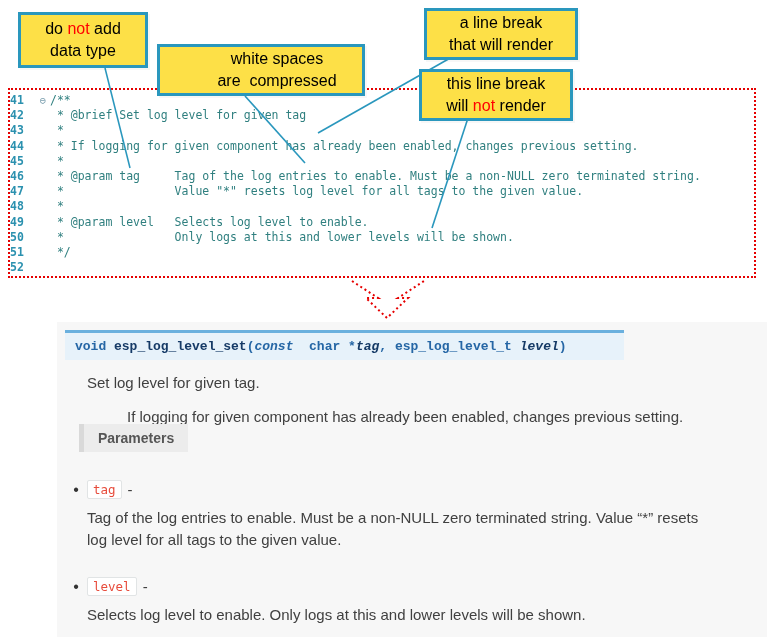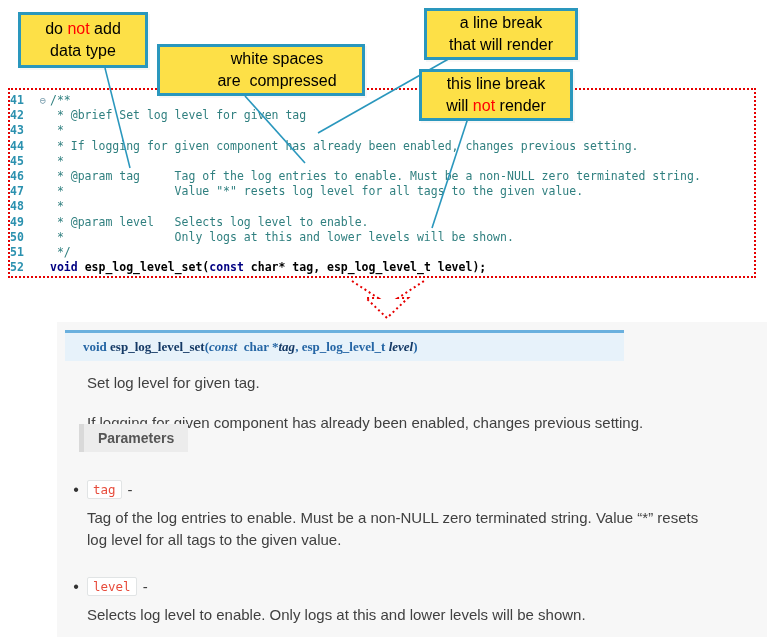--- a/index.html
+++ b/index.html
@@ -42,31 +42,31 @@
   .tk-fn  { color:#000; font-weight:bold; }
   .tk-plb { color:#000; font-weight:bold; }
 
   
   .docs {
     position:absolute; left:57px; top:322px; right:0; bottom:0;
     background:#f7f7f7; z-index:1; color:#404040;
   }
   .sig {
     position:absolute; left:8px; top:8px; width:559px; box-sizing:border-box;
-    background:#e7f2fa; border-top:3px solid #6ab0de; padding:6px 18px;
-    font-family:Liberation Serif, serif; font-size:13px; white-space:pre;
+    background:#e7f2fa; border-top:3px solid #6ab0de; padding:6px 10px;
+    font-family:Liberation Mono, monospace; font-size:13px; white-space:pre;
   }
   .sg-kw, .sg-kwi, .sg-pl { color:#2566a5; font-weight:bold; }
   .sg-kwi { font-style:italic; }
   .sg-name  { color:#153a66; font-weight:bold; }
   .sg-param { color:#153a66; font-weight:bold; font-style:italic; }
 
   .docp { position:absolute; left:30px; margin:0; font-size:15px; color:#404040; }
   .p1 { top:52px; }
-  .p2 { top:92px; }
+  .p2 { top:86px;margin-left:40px; }
 
   .params-label {
     position:absolute; left:22px; top:102px;
     background:#ececec; border-left:5px solid #d9d9d9;
     padding:6px 14px; font-weight:bold; font-size:14px; color:#555;
   }
 
   .params { position:absolute; left:8px; top:158px; width:655px; }
   .param-item { margin-bottom:26px; }
   .param-head { display:flex; align-items:center; }
@@ -115,21 +115,21 @@
         <div class="codeline"><span class="ln">42</span><span class="fold"></span><span class="codetext"><span class="tk-cmt"> * @brief Set log level for given tag</span></span></div>
         <div class="codeline"><span class="ln">43</span><span class="fold"></span><span class="codetext"><span class="tk-cmt"> *</span></span></div>
         <div class="codeline"><span class="ln">44</span><span class="fold"></span><span class="codetext"><span class="tk-cmt"> * If logging for given component has already been enabled, changes previous setting.</span></span></div>
         <div class="codeline"><span class="ln">45</span><span class="fold"></span><span class="codetext"><span class="tk-cmt"> *</span></span></div>
         <div class="codeline"><span class="ln">46</span><span class="fold"></span><span class="codetext"><span class="tk-cmt"> * @param tag     Tag of the log entries to enable. Must be a non-NULL zero terminated string.</span></span></div>
         <div class="codeline"><span class="ln">47</span><span class="fold"></span><span class="codetext"><span class="tk-cmt"> *                Value "*" resets log level for all tags to the given value.</span></span></div>
         <div class="codeline"><span class="ln">48</span><span class="fold"></span><span class="codetext"><span class="tk-cmt"> *</span></span></div>
         <div class="codeline"><span class="ln">49</span><span class="fold"></span><span class="codetext"><span class="tk-cmt"> * @param level   Selects log level to enable.</span></span></div>
         <div class="codeline"><span class="ln">50</span><span class="fold"></span><span class="codetext"><span class="tk-cmt"> *                Only logs at this and lower levels will be shown.</span></span></div>
         <div class="codeline"><span class="ln">51</span><span class="fold"></span><span class="codetext"><span class="tk-cmt"> */</span></span></div>
-        <div class="codeline"><span class="ln">52</span><span class="fold"></span><span class="codetext"><span class="tk-kw">void</span><span class="tk-plb"> </span><span class="tk-fn">esp_log_level_set</span><span class="tk-plb">(</span><span class="tk-kw">const</span><span class="tk-plb"> char* tag, esp_log_level_t level);</span></span></div>
+        <div class="codeline"><span class="ln">52</span><span class="fold"></span></div>
       </div>
   </div>
 
   <div class="docs">
     <div class="sig"><span class="sg-kw">void </span><span class="sg-name">esp_log_level_set</span><span class="sg-pl">(</span><span class="sg-kwi">const</span><span class="sg-pl">  char *</span><span class="sg-param">tag</span><span class="sg-pl">, </span><span class="sg-pl">esp_log_level_t </span><span class="sg-param">level</span><span class="sg-pl">)</span></div>
     <p class="docp p1">Set log level for given tag.</p>
     <p class="docp p2">If logging for given component has already been enabled, changes previous setting.</p>
     <div class="params-label">Parameters</div>
     <div class="params">
         <div class="param-item">

